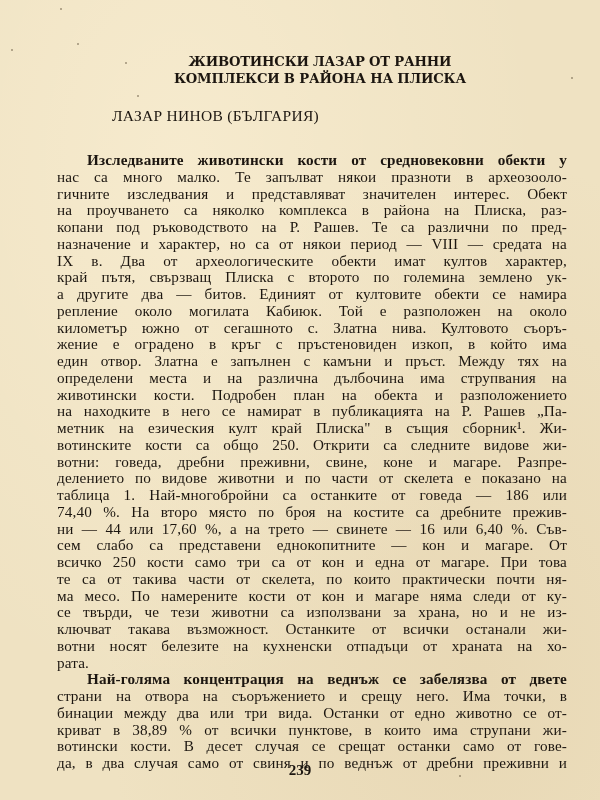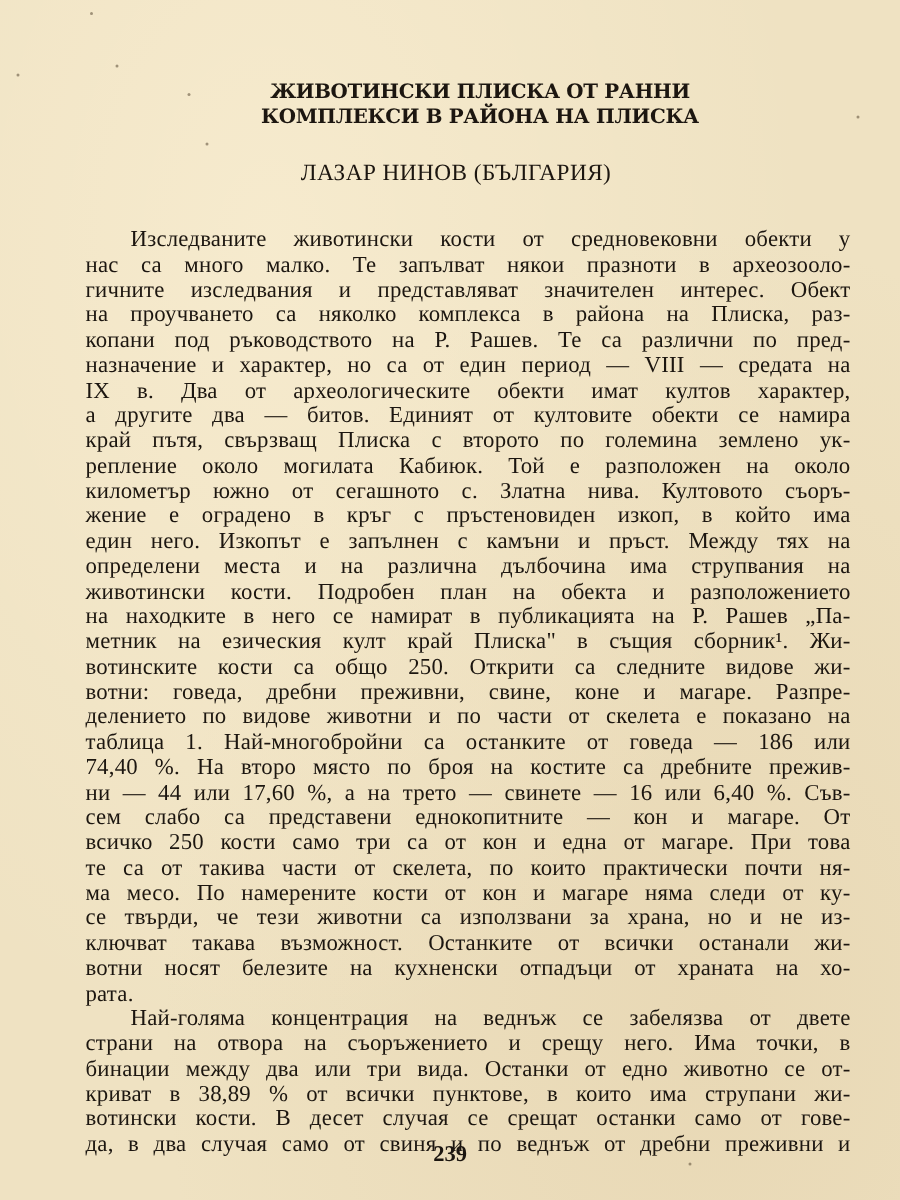--- a/index.html
+++ b/index.html
@@ -33,24 +33,23 @@
     .title-line {
       font-family: "DejaVu Serif", serif;
       font-weight: bold;
       font-size: 13.2px;
       line-height: 17px;
       letter-spacing: -0.2px;
       white-space: nowrap;
     }
     .author {
       position: absolute;
-      left: 84px;
+      left: 112px;
       width: 440px;
       top: 107px;
-      text-align: center;
       font-family: "Liberation Serif", serif;
       font-size: 15.5px;
       line-height: 18px;
       letter-spacing: 0.3px;
       white-space: nowrap;
     }
     .body-text {
       position: absolute;
       left: 57px;
       top: 152px;
@@ -63,20 +62,21 @@
       height: 16.75px;
       white-space: nowrap;
       text-align: justify;
       text-align-last: justify;
       letter-spacing: 0.15px;
       overflow: visible;
     }
     .line.indent {
       padding-left: 30px;
       box-sizing: border-box;
+      font-weight: bold;
     }
     .line.last {
       text-align-last: left;
     }
     .page-number {
       position: absolute;
       left: 0;
       width: 600px;
       top: 762px;
       text-align: center;
@@ -91,40 +91,40 @@
       background: #5a4a35;
       opacity: 0.55;
     }
   </style>
 </head>
 <body>
 
 <div class="page">
 
   <div class="title-block">
-    <div class="title-line">ЖИВОТИНСКИ ПЛИСКА ОТ РАННИ</div>
+    <div class="title-line">ЖИВОТИНСКИ ЛАЗАР ОТ РАННИ</div>
     <div class="title-line">КОМПЛЕКСИ В РАЙОНА НА ПЛИСКА</div>
   </div>
 
   <div class="author">ЛАЗАР НИНОВ (БЪЛГАРИЯ)</div>
 
   <div class="body-text" id="body-text">
       <div class="line indent">Изследваните животински кости от средновековни обекти у</div>
       <div class="line">нас са много малко. Те запълват някои празноти в археозооло-</div>
       <div class="line">гичните изследвания и представляват значителен интерес. Обект</div>
       <div class="line">на проучването са няколко комплекса в района на Плиска, раз-</div>
       <div class="line">копани под ръководството на Р. Рашев. Те са различни по пред-</div>
-      <div class="line">назначение и характер, но са от един период — VIII — средата на</div>
+      <div class="line">назначение и характер, но са от някои период — VIII — средата на</div>
       <div class="line">IX в. Два от археологическите обекти имат култов характер,</div>
+      <div class="line">край пътя, свързващ Плиска с второто по големина землено ук-</div>
       <div class="line">а другите два — битов. Единият от култовите обекти се намира</div>
-      <div class="line">край пътя, свързващ Плиска с второто по големина землено ук-</div>
       <div class="line">репление около могилата Кабиюк. Той е разположен на около</div>
       <div class="line">километър южно от сегашното с. Златна нива. Култовото съоръ-</div>
       <div class="line">жение е оградено в кръг с пръстеновиден изкоп, в който има</div>
-      <div class="line">един него. Изкопът е запълнен с камъни и пръст. Между тях на</div>
+      <div class="line">един отвор. Златна е запълнен с камъни и пръст. Между тях на</div>
       <div class="line">определени места и на различна дълбочина има струпвания на</div>
       <div class="line">животински кости. Подробен план на обекта и разположението</div>
       <div class="line">на находките в него се намират в публикацията на Р. Рашев „Па-</div>
       <div class="line">метник на езическия култ край Плиска" в същия сборник¹. Жи-</div>
       <div class="line">вотинските кости са общо 250. Открити са следните видове жи-</div>
       <div class="line">вотни: говеда, дребни преживни, свине, коне и магаре. Разпре-</div>
       <div class="line">делението по видове животни и по части от скелета е показано на</div>
       <div class="line">таблица 1. Най-многобройни са останките от говеда — 186 или</div>
       <div class="line">74,40 %. На второ място по броя на костите са дребните прежив-</div>
       <div class="line">ни — 44 или 17,60 %, а на трето — свинете — 16 или 6,40 %. Съв-</div>

